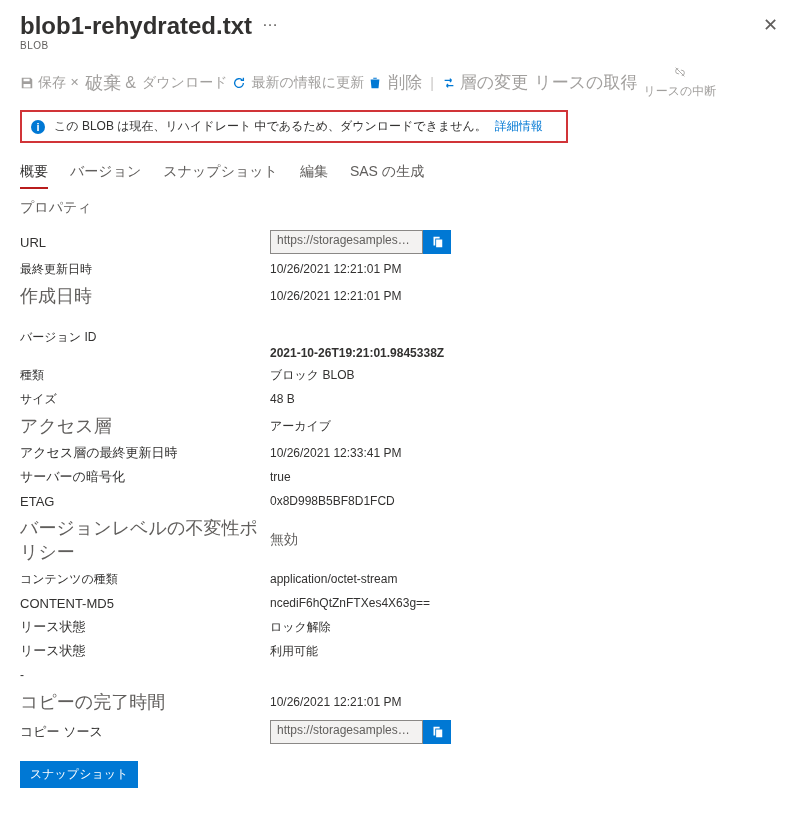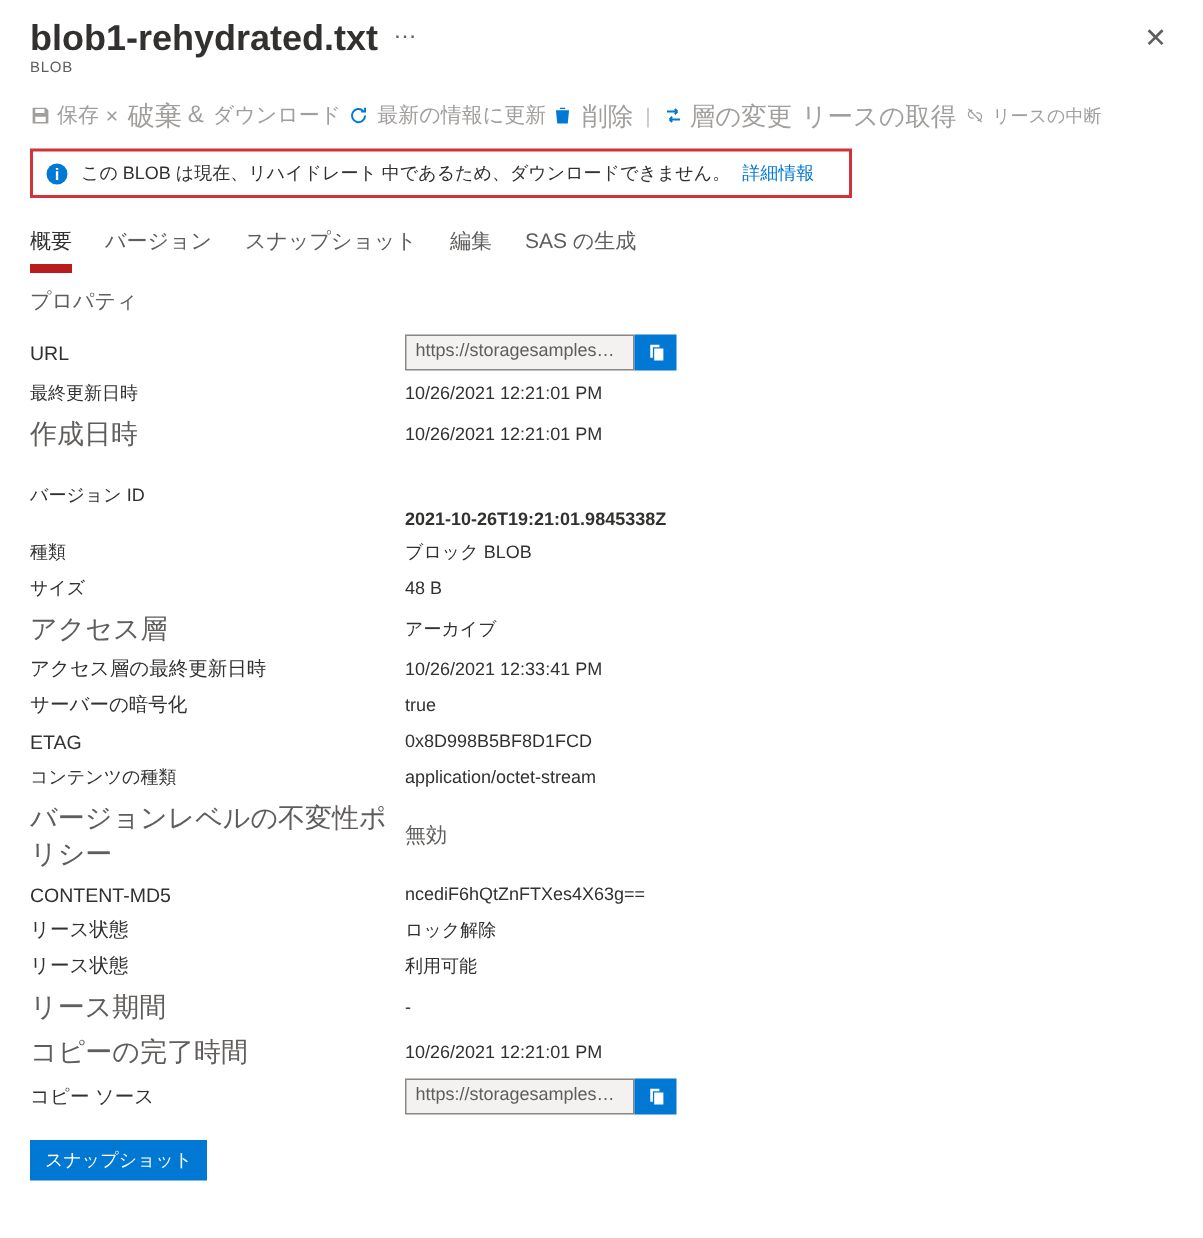--- a/index.html
+++ b/index.html
@@ -14,21 +14,21 @@
   .toolbar { display: flex; align-items: center; gap: 6px; margin: 14px 0 10px 0; color: #a19f9d; font-size: 14px; flex-wrap: nowrap; }
   .tb-item { display: inline-flex; align-items: center; gap: 4px; white-space: nowrap; }
   .tb-disabled { color: #a19f9d; }
   .tb-icon { width: 14px; height: 14px; display: inline-block; }
   .tb-sep { color: #c8c6c4; margin: 0 2px; }
   .notice { border: 2px solid #d13438; padding: 6px 8px; display: flex; align-items: center; gap: 8px; font-size: 12px; color: #323130; margin: 6px 0 14px 0; width: 548px; }
   .notice-icon { width: 16px; height: 16px; flex-shrink: 0; }
   .notice-link { color: #0078d4; cursor: pointer; }
   .tabs { display: flex; gap: 22px; font-size: 14px; color: #605e5c; margin: 8px 0 10px 0; }
   .tab { padding: 6px 0; cursor: pointer; }
-  .tab.active { color: #323130; border-bottom: 6px solid #b91c1c; font-weight: 400; }
+  .tab.active { color: #323130; border-bottom: 2px solid #b91c1c; font-weight: 400; }
   .section-title { font-size: 14px; color: #605e5c; margin: 6px 0 10px 0; }
   .prop-row { display: flex; align-items: center; padding: 3px 0; min-height: 24px; }
   .prop-label { width: 250px; font-size: 13px; color: #323130; }
   .prop-label.small { font-size: 12px; }
   .prop-label.lg { font-size: 18px; color: #605e5c; }
   .prop-value { font-size: 12px; color: #323130; text-align: center; }
   .prop-value.lg { font-size: 14px; color: #605e5c; }
   .url-box { display: inline-flex; align-items: center; }
   .url-input { width: 153px; height: 24px; border: 1px solid #8a8886; background: #f3f2f1; font-size: 12px; padding: 2px 6px; color: #605e5c; overflow: hidden; text-overflow: ellipsis; white-space: nowrap; }
   .copy-btn { width: 28px; height: 24px; background: #0078d4; color: #fff; display: inline-flex; align-items: center; justify-content: center; cursor: pointer; }
@@ -81,21 +81,21 @@
     <span class="tb-sep">|</span>
     <span class="tb-item" style="color:#0078d4;">
       <svg class="tb-icon" viewBox="0 0 16 16">
           <path fill="none" stroke="currentColor" stroke-width="1.5" d="M3 5h8M11 5l-2-2M11 5l-2 2M13 11H5M5 11l2-2M5 11l2 2"></path>
         </svg>
       <span style="color:#a19f9d;font-size:17px;">層の変更</span>
     </span>
     <span class="tb-item tb-disabled" style="font-size:17px;align-items:center;">
       <span>リースの取得</span>
     </span>
-    <span class="tb-item tb-disabled" style="font-size:12px;">
+    <span class="tb-item tb-disabled" style="font-size:12px;flex-direction:column;">
       <svg class="tb-icon" viewBox="0 0 16 16">
           <path fill="none" stroke="currentColor" d="M6 4a3 3 0 0 0 0 6h1M10 12a3 3 0 0 0 0-6H9M3 3l10 10"></path>
         </svg>
       <span>リースの中断</span>
     </span>
   </div>
 
   <div class="notice">
     <svg class="notice-icon" viewBox="0 0 16 16">
         <circle cx="8" cy="8" r="7" fill="#0078d4"></circle>
@@ -168,46 +168,45 @@
       <span class="prop-label">サーバーの暗号化</span>
       <span class="prop-value">true</span>
     </div>
 
     <div class="prop-row">
       <span class="prop-label">ETAG</span>
       <span class="prop-value">0x8D998B5BF8D1FCD</span>
     </div>
 
     <div class="prop-row">
+      <span class="prop-label lg">バージョンレベルの不変性ポリシー</span>
+      <span class="prop-value lg">無効</span>
+    </div>
+
+    <div class="prop-row">
       <span class="prop-label small">コンテンツの種類</span>
       <span class="prop-value">application/octet-stream</span>
     </div>
 
     <div class="prop-row">
-      <span class="prop-label lg">バージョンレベルの不変性ポリシー</span>
-      <span class="prop-value lg">無効</span>
-    </div>
-
-    <div class="prop-row">
       <span class="prop-label">CONTENT-MD5</span>
       <span class="prop-value">ncediF6hQtZnFTXes4X63g==</span>
     </div>
 
     <div class="prop-row">
       <span class="prop-label">リース状態</span>
       <span class="prop-value">ロック解除</span>
     </div>
 
     <div class="prop-row">
       <span class="prop-label">リース状態</span>
       <span class="prop-value">利用可能</span>
     </div>
 
     <div class="prop-row">
-      <span class="prop-label lg">リース期間</span>
       <span class="prop-value">-</span>
     </div>
 
 
     <div class="prop-row">
       <span class="prop-label lg">コピーの完了時間</span>
       <span class="prop-value">10/26/2021 12:21:01 PM</span>
     </div>
 
     <div class="prop-row">

